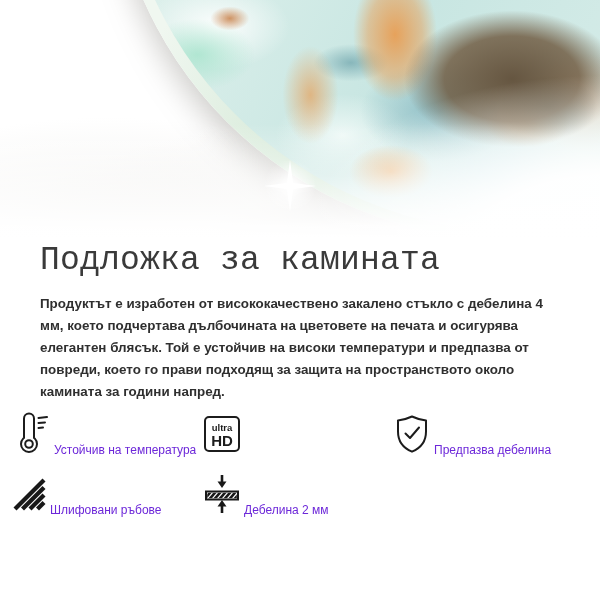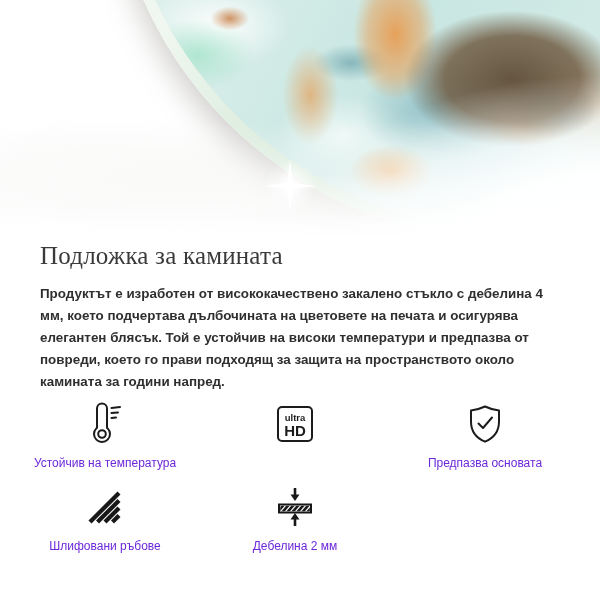--- a/index.html
+++ b/index.html
@@ -58,36 +58,36 @@
       linear-gradient(to bottom, rgba(255,255,255,0) 52%, rgba(255,255,255,0.55) 76%, rgba(255,255,255,0.97) 95%, #ffffff 100%);
   }
   .sparkle {
     position:absolute; left:258px; top:154px; width:64px; height:64px;
     background:radial-gradient(circle, rgba(255,255,255,0.95) 0%, rgba(255,255,255,0) 58%);
   }
   .sparkle svg { filter:drop-shadow(0 0 4px rgba(255,255,255,0.9)); }
 
   
   .title {
-    margin:2px 40px 0; font-family:Liberation Serif, serif;
-    font-weight:400; font-size:25px; line-height:1.25; color:#3a3a3a;
+    margin:2px 40px 0; font-family:Liberation Mono, monospace;
+    font-weight:400; font-size:33px; line-height:1.25; color:#3a3a3a;
     letter-spacing:0.2px;
   }
   .title span { display:block; }
   .desc {
     margin:12px 40px 0; width:528px;
     font-size:13.4px; line-height:1.64; color:#2f2f2f;font-weight:bold;
   }
 
   
   .features {
     margin:8px 20px 0 10px;
     display:grid; grid-template-columns:repeat(3,1fr); row-gap:14px;
   }
-  .feature { display:flex; flex-direction:column; align-items:center; }
+  .feature { display:flex; align-items:flex-end; }
   .icon-box { height:46px; display:flex; align-items:center; justify-content:center; }
   .flabel { margin-top:9px; font-size:12px; color:#6d28d9; white-space:nowrap; }
   .ico { stroke:#1c1c1c; fill:none; stroke-width:2; }
 </style>
 </head>
 <body>
 
 <div class="hero">
   <div class="disc-shadow"></div>
   <div class="disc-rim"></div>
@@ -133,21 +133,21 @@
     </div>
   </div>
 
   <div class="feature">
     <div class="icon-box">
       <svg width="44" height="44" viewBox="0 0 44 44">
         <path class="ico" stroke-width="2.1" stroke-linejoin="round" d="M22,4.5 C26.5,6.6 31.5,8 36,8.6 L36,19.5 C36,29.5 30.2,36.3 22,39.7 C13.8,36.3 8,29.5 8,19.5 L8,8.6 C12.5,8 17.5,6.6 22,4.5 Z"></path>
         <polyline class="ico" points="15.5,21.5 20,26 29,15.5" stroke-width="2.3" stroke-linecap="round" stroke-linejoin="round"></polyline>
       </svg>
     </div>
-    <div class="flabel">Предпазва основата</div>
+    <div class="flabel">Предпазва дебелина</div>
   </div>
 
 
   <div class="feature">
     <div class="icon-box">
       <svg width="40" height="40" viewBox="0 0 40 40">
         <g stroke="#181818" stroke-width="4.2">
           <line x1="5" y1="35" x2="34" y2="6"></line>
           <line x1="12.5" y1="35" x2="34" y2="13.5"></line>
           <line x1="20" y1="35" x2="34" y2="21"></line>

